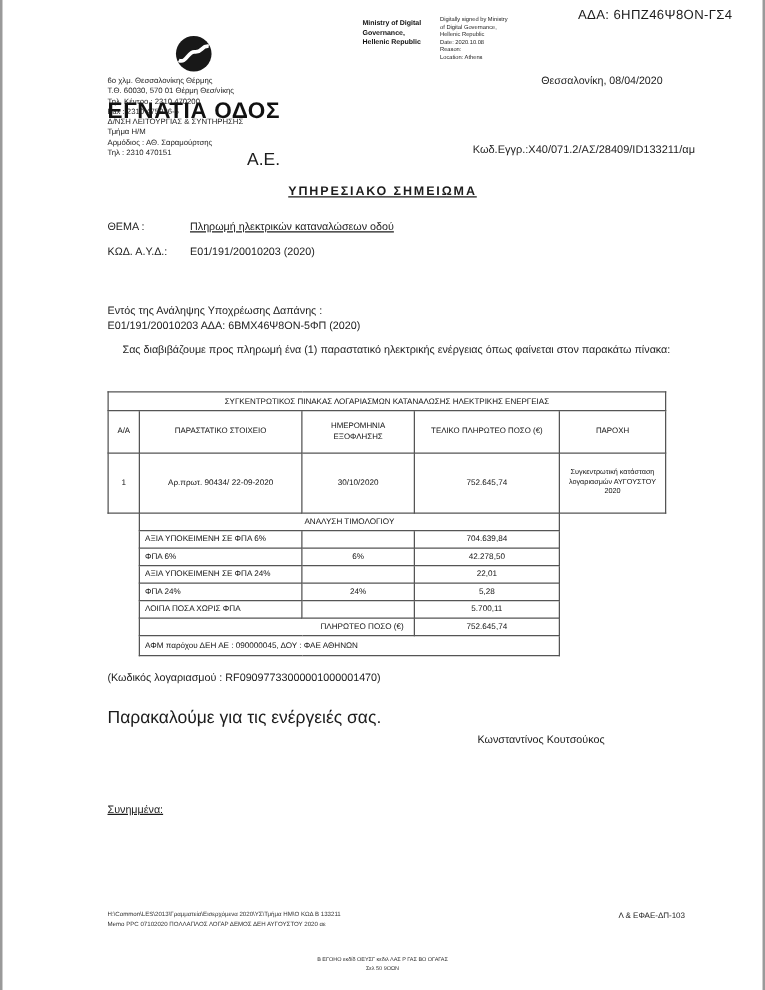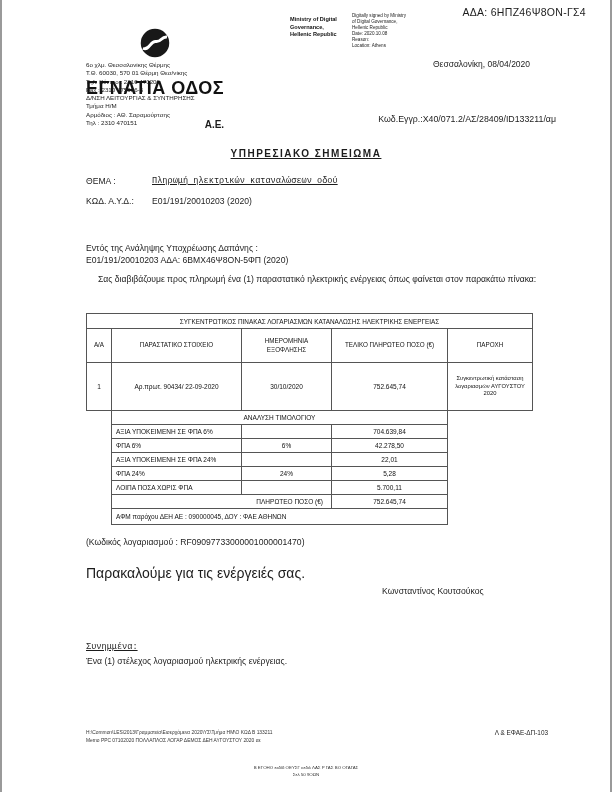--- a/index.html
+++ b/index.html
@@ -6,32 +6,32 @@
   html,body { background:#9a9a9a; }
   .page {
     position:relative; width:608px; height:792px; margin:0 auto;
     background:#ffffff; color:#1c1c1c;
     font-family:"Liberation Sans", sans-serif; overflow:hidden;
   }
   .ada { position:absolute; top:6px; right:24px; font-size:10.5px; letter-spacing:.3px; }
   .logo { position:absolute; left:84px; top:28px; display:flex; align-items:center; gap:20px;flex-direction:column; }
   .logo-mark { flex:0 0 auto; }
   .company { font-size:18px; font-weight:bold; letter-spacing:.5px; color:#111; }
-  .company-type { font-size:10px; font-weight:bold; align-self:flex-end; margin-bottom:14px; }
+  .company-type { font-size:14px; font-weight:normal; align-self:flex-end; margin-bottom:14px; }
   .ministry { position:absolute; left:288px; top:16px; width:64px; font-size:5.6px; font-weight:bold; line-height:1.35; color:#111; }
   .sig-stamp { position:absolute; left:350px; top:13px; width:74px; font-size:4.6px; line-height:1.3; color:#222; }
   .city-date { position:absolute; top:59px; left:431px; font-size:8.5px; }
   .address { position:absolute; left:84px; top:61px; font-size:6.2px; line-height:1.34; }
   .doc-code { position:absolute; top:114px; right:54px; font-size:8.8px; }
   .title { position:absolute; top:148px; left:0; right:0; text-align:center;
            font-size:10px; font-weight:bold; letter-spacing:1.5px; text-decoration:underline; }
   .meta { position:absolute; left:84px; top:176px; font-size:8.6px; }
   .meta-row { display:flex; margin-bottom:10px; }
   .meta-label { width:66px; flex:0 0 auto; }
-  .underline { text-decoration:underline;font-family:Liberation Mono, monospace; }
+  .underline { text-decoration:underline; }
   .commitment { position:absolute; left:84px; top:242px; font-size:8.6px; line-height:1.45; }
   .intro { position:absolute; left:96px; top:273px; width:484px; font-size:8.6px; line-height:1.55; }
   table.bills { position:absolute; left:84px; top:313px; width:446px;
                 border-collapse:collapse; table-layout:fixed; font-size:6.5px; color:#111; }
   .bills td { border:1px solid #555; padding:2px 3px; text-align:center; vertical-align:middle; overflow:hidden; }
   .t-title td { height:15px; font-size:6.4px; }
   .t-head td { height:34px; font-size:6.3px; line-height:1.3; }
   .t-data td { height:48px; }
   .supply { font-size:5.8px; line-height:1.35; padding:2px 4px; }
   .nb { border:none !important; }
@@ -200,21 +200,20 @@
   <div class="account">(Κωδικός λογαριασμού : RF09097733000001000001470)</div>
 
   <div class="closing">Παρακαλούμε για τις ενέργειές σας.</div>
 
   <div class="signer">
     <div>Κωνσταντίνος Κουτσούκος</div>
   </div>
 
   <div class="attachments">
     <div class="underline">Συνημμένα:</div>
-    <div>Ένα (1) στέλεχος λογαριασμού ηλεκτρικής ενέργειας.</div>
   </div>
 
   <div class="footer-left">
     <div>H:\Common\LES\2013\Γραμματεία\Εισερχόμενα 2020\ΥΣ\Τμήμα ΗΜ\Ο ΚΩΔ Β 133211</div>
     <div>Memo PPC 07102020 ΠΟΛΛΑΠΛΟΣ ΛΟΓΑΡ ΔΕΜΟΣ ΔΕΗ ΑΥΓΟΥΣΤΟΥ 2020 αε</div>
   </div>
 
   <div class="footer-right">Λ &amp; ΕΦΑΕ-ΔΠ-103</div>
 
   <div class="footer-center">

